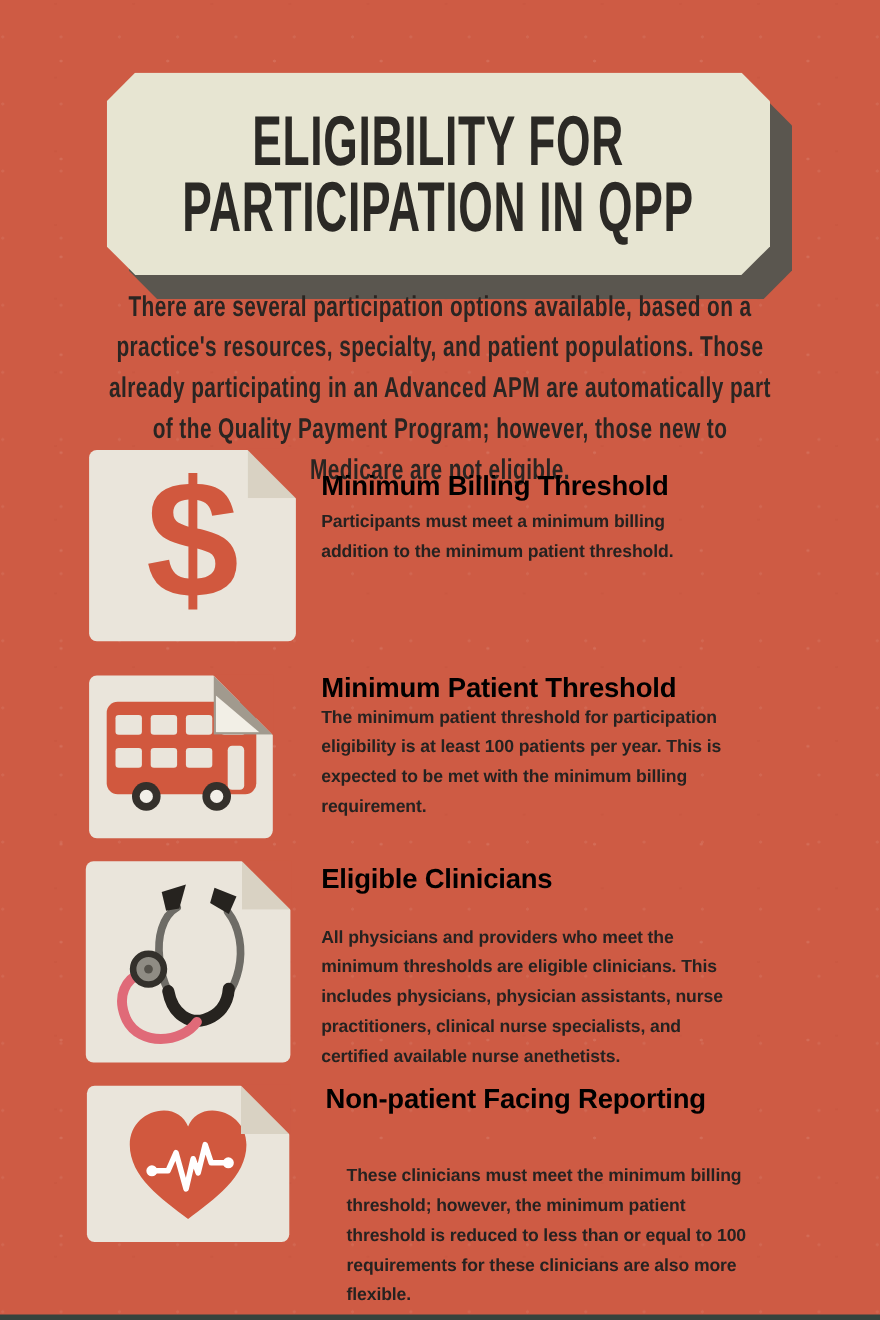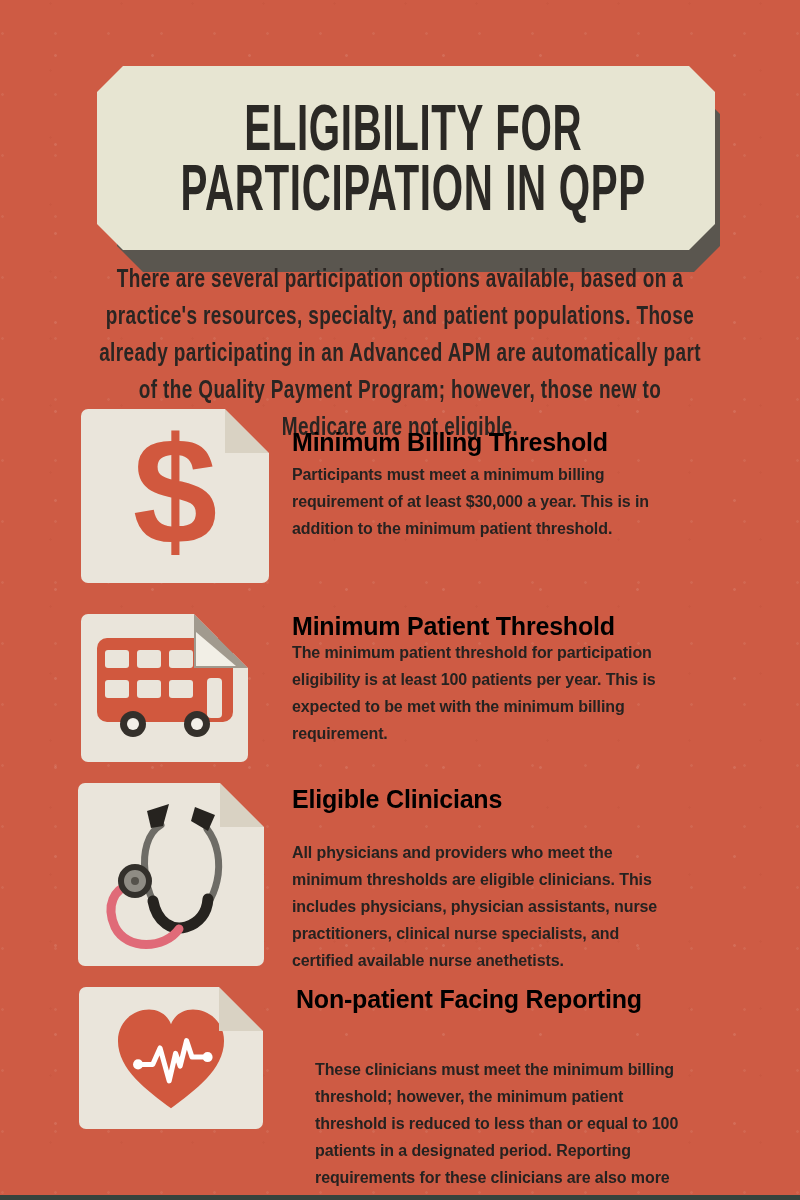--- a/index.html
+++ b/index.html
@@ -23,21 +23,20 @@
     position:absolute; left:117px; top:88px; width:603px; height:184px;
     background:#5a564f;
     clip-path:polygon(26px 0,calc(100% - 26px) 0,100% 26px,100% calc(100% - 26px),calc(100% - 26px) 100%,26px 100%,0 calc(100% - 26px),0 26px);
   }
   .title-card{
     position:absolute; left:97px; top:66px; width:603px; height:184px;
     background:#e7e5d2;
     clip-path:polygon(26px 0,calc(100% - 26px) 0,100% 26px,100% calc(100% - 26px),calc(100% - 26px) 100%,26px 100%,0 calc(100% - 26px),0 26px);
     display:flex; flex-direction:column; justify-content:center; align-items:center;
     gap:2px;
-    padding-left:15px;
   }
   .title-line{
     font-size:64px; font-weight:700; color:#2b2925; letter-spacing:1px;
     line-height:58px; white-space:nowrap;
     transform:scaleX(0.63); transform-origin:50% 50%;
   }
   
   .intro{
     position:absolute; left:-66px; top:260px; width:932px;
     transform:scaleX(0.73); transform-origin:50% 0;
@@ -114,21 +113,20 @@
     </div>
 
   <div class="icon-card card1">
     <div class="fold"></div>
     <div class="cut"></div>
     <div class="dollar">$</div>
   </div>
   <div class="sec-title t1">Minimum Billing Threshold</div>
   <div class="sec-body b1">
       <div>Participants must meet a minimum billing</div>
-      <div>requirement of at least $30,000 a year.  This is in</div>
       <div>addition to the minimum patient threshold.</div>
     </div>
 
   <div class="icon-card card2">
     <div class="fold fold-curl"></div>
     <div class="fold-curl-inner"></div>
     <div class="cut cut-big"></div>
     <svg width="144" height="112" viewBox="0 0 144 112">
       <rect x="4" y="6" width="136" height="84" rx="10" fill="#d1583e"></rect>
       <rect x="12" y="18" width="24" height="18" rx="3" fill="#eae5db"></rect>
@@ -184,19 +182,18 @@
       <polyline points="34,70 50,70 58,52 68,88 75,58 80,72 87,44 93,62 110,62" fill="none" stroke="#ffffff" stroke-width="5.5" stroke-linecap="round" stroke-linejoin="round"></polyline>
       <circle cx="34" cy="70" r="5.5" fill="#ffffff"></circle>
       <circle cx="110" cy="62" r="5.5" fill="#ffffff"></circle>
     </svg>
   </div>
   <div class="sec-title t4">Non-patient Facing Reporting</div>
   <div class="sec-body b4">
       <div>These clinicians must meet the minimum billing</div>
       <div>threshold; however, the minimum patient</div>
       <div>threshold is reduced to less than or equal to 100</div>
-      <div>patients in a designated period.  Reporting</div>
       <div>requirements for these clinicians are also more</div>
       <div>flexible.</div>
     </div>
 
   <div class="footer-bar"></div>
 </div>
 
 </body></html>

